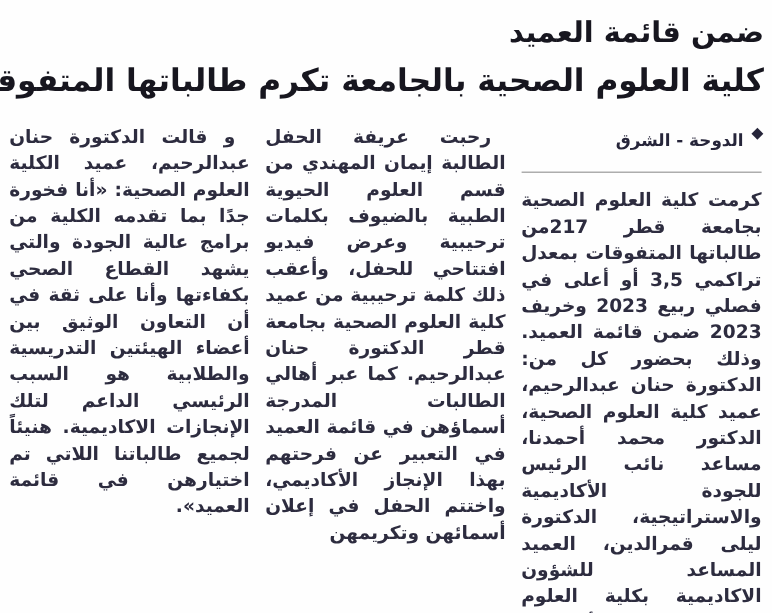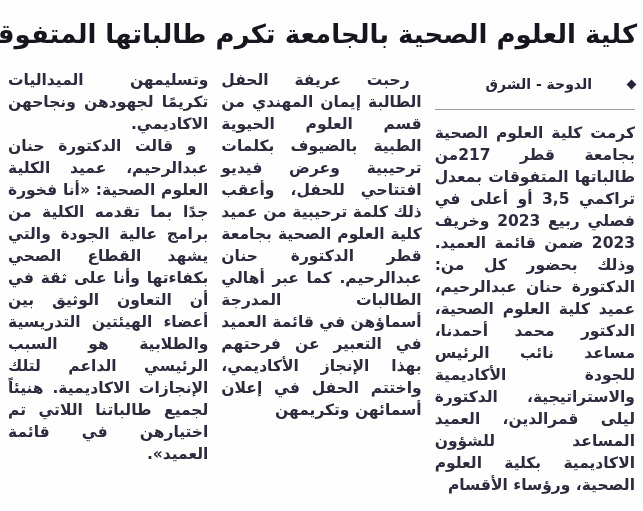--- a/index.html
+++ b/index.html
@@ -35,27 +35,25 @@
   }
   .columns {
     display: flex;
     gap: 13px;
     margin-top: 12px;
     padding: 0 2px;
   }
   .col { flex: 1; min-width: 0; }
   .byline {
     display: flex;
-    align-items: center;
     font-size: 14px;
     font-weight: bold;
     color: #26253a;
     padding-top: 8px;
     line-height: 20px;
-    gap: 28px;
   }
   .diamond {
     display: inline-block;
     width: 7px; height: 7px;
     background: #26253a;
     transform: rotate(45deg);
     margin-left: 8px;
     flex: 0 0 auto;
   }
   .rule {
@@ -71,37 +69,37 @@
     text-align: justify;
   }
   .body-text.indent { text-indent: 12px; }
   .col2-offset { padding-top: 3px; }
 </style>
 </head>
 <body>
 
 <div class="page">
 
+  <div class="kicker">ضمن قائمة العميد</div>
 
   <h1 class="headline">كلية العلوم الصحية بالجامعة تكرم طالباتها المتفوقات</h1>
 
   <div class="columns">
 
     <div class="col">
       <div class="byline">
         <span class="diamond"></span>
         <span>الدوحة - الشرق</span>
       </div>
       <hr class="rule">
       <p class="body-text">كرمت كلية العلوم الصحية بجامعة قطر 217من طالباتها المتفوقات بمعدل تراكمي 3,5 أو أعلى في فصلي ربيع 2023 وخريف 2023 ضمن قائمة العميد. وذلك بحضور كل من: الدكتورة حنان عبدالرحيم، عميد كلية العلوم الصحية، الدكتور محمد أحمدنا، مساعد نائب الرئيس للجودة الأكاديمية والاستراتيجية، الدكتورة ليلى قمرالدين، العميد المساعد للشؤون الاكاديمية بكلية العلوم الصحية، ورؤساء الأقسام</p>
     </div>
 
     <div class="col col2-offset">
       <p class="body-text indent">رحبت عريفة الحفل الطالبة إيمان المهندي من قسم العلوم الحيوية الطبية بالضيوف بكلمات ترحيبية وعرض فيديو افتتاحي للحفل، وأعقب ذلك كلمة ترحيبية من عميد كلية العلوم الصحية بجامعة قطر الدكتورة حنان عبدالرحيم. كما عبر أهالي الطالبات المدرجة أسماؤهن في قائمة العميد في التعبير عن فرحتهم بهذا الإنجاز الأكاديمي، واختتم الحفل في إعلان أسمائهن وتكريمهن</p>
     </div>
 
     <div class="col col2-offset">
-      <p class="body-text">وتسليمهن الميداليات تكريمًا لجهودهن ونجاحهن الاكاديمي.</p>
       <p class="body-text indent">و قالت الدكتورة حنان عبدالرحيم، عميد الكلية العلوم الصحية: «أنا فخورة جدًا بما تقدمه الكلية من برامج عالية الجودة والتي يشهد القطاع الصحي بكفاءتها وأنا على ثقة في أن التعاون الوثيق بين أعضاء الهيئتين التدريسية والطلابية هو السبب الرئيسي الداعم لتلك الإنجازات الاكاديمية. هنيئاً لجميع طالباتنا اللاتي تم اختيارهن في قائمة العميد».</p>
     </div>
 
   </div>
 </div>
 
 </body></html>

